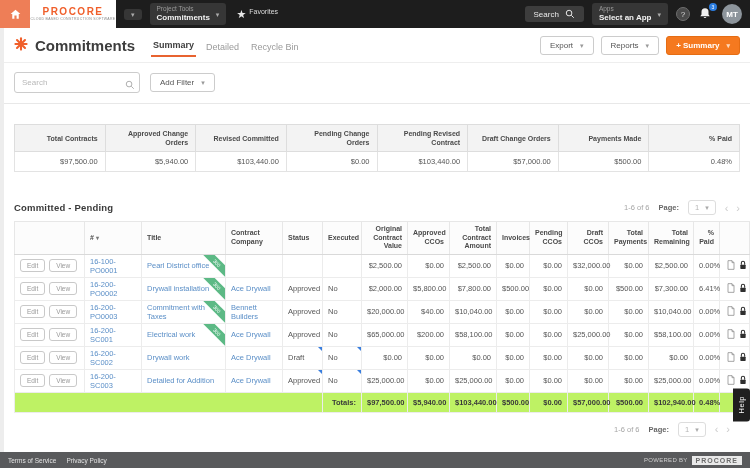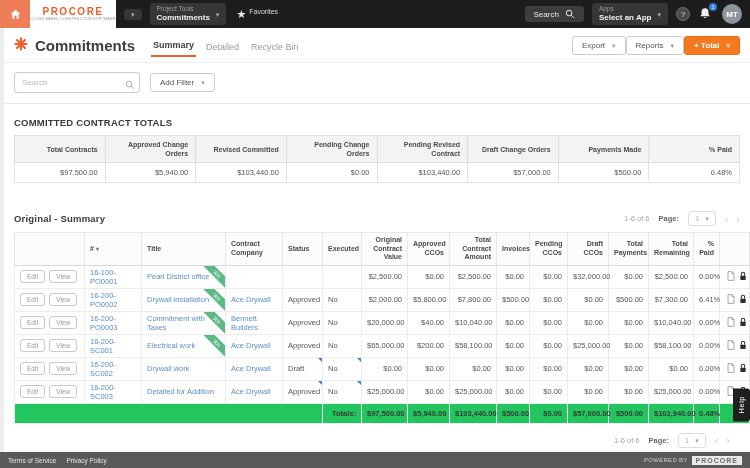--- a/index.html
+++ b/index.html
@@ -33,21 +33,21 @@
     font-weight:bold; display:flex; align-items:center; justify-content:center; }
   .left-strip { position:absolute; left:0; top:28px; bottom:16px; width:4px; background:#ededed; }
 
   
   .page-header { display:flex; align-items:center; padding:6px 10px 5px 14px; border-bottom:1px solid #eee; background:#fff; }
   .app-icon { margin-right:7px; }
   .page-title { font-size:15px; font-weight:bold; color:#3d3d3d; margin-right:16px; }
   .tabs { display:flex; gap:8px; align-items:flex-end; }
   .tab { font-size:9px; color:#9a9a9a; padding:6px 2px 5px; cursor:pointer; }
   .tab.active { color:#3d3d3d; font-weight:bold; border-bottom:2px solid #e86330; }
-  .header-actions { margin-left:auto; display:flex; align-items:center;justify-content:center; }
+  .header-actions { margin-left:auto; display:flex; gap:7px; align-items:center;justify-content:center; }
   .btn { background:#fff; border:1px solid #ccc; border-radius:3px; font-size:8px; color:#555;
     padding:4px 9px; display:flex; gap:7px; align-items:center; cursor:pointer; font-family:inherit; }
   .btn .caret { color:#999; }
   .btn-create { background:#f5791f; border:1px solid #e56d14; color:#fff; font-weight:bold; }
   .btn-create .caret { color:#ffd9bb; }
 
   
   .filter-row { display:flex; align-items:center; gap:10px; padding:8px 10px 10px 14px; border-bottom:1px solid #e8e8e8; }
   .search-box { position:relative; width:126px; }
   .search-box input { width:126px; height:21px; border:1px solid #ccc; border-radius:3px; font-size:8px;
@@ -84,21 +84,21 @@
   .summary-table td.num { text-align:right; }
   .summary-table td.link { color:#5b8fc7; cursor:pointer; }
   .summary-table td.title-cell { position:relative; overflow:hidden; }
   .summary-table td.rel { position:relative; }
   .btn-small { background:#fff; border:1px solid #c9c9c9; border-radius:3px; font-size:6.5px; color:#999;
     padding:2px 6px; margin-right:4px; cursor:pointer; font-family:inherit; }
   .actions-cell { white-space:nowrap; text-align:left; }
   .icons-cell { text-align:center; white-space:nowrap; }
   .cell-icon { display:inline-block; margin:0 2px; vertical-align:middle; }
   .sort-caret { font-size:6px; color:#777; margin-left:2px; }
-  .totals-row td { font-weight:bold; color:#3a3a3a; border-top:1px solid #ccc; background:#22c55e; font-size:7.5px; }
+  .totals-row td { font-weight:bold; color:#3a3a3a; border-top:1px solid #ccc; background:#bef264; font-size:7.5px; }
   .totals-row td.lab { text-align:right; }
   .ribbon { position:absolute; top:0; right:0; width:22px; height:22px; overflow:hidden; }
   .ribbon i { position:absolute; display:block; width:34px; left:-3px; top:4px; transform:rotate(45deg);
     background:#5cb985; color:#fff; font-size:5px; line-height:8px; text-align:center; font-style:normal; }
   .flag { position:absolute; top:0; right:0; width:0; height:0;
     border-top:4px solid #3a7ede; border-left:4px solid transparent; }
 
   
   .tooltip { position:absolute; left:217px; top:250px; width:152px; background:#2e2e2e; color:#fff;
     font-size:7.5px; line-height:10px; padding:5px 8px; border-radius:4px; z-index:30; box-shadow:0 1px 3px rgba(0,0,0,.4); }
@@ -195,21 +195,21 @@
     <div class="header-actions">
       <button class="btn">
         <span>Export</span>
         <span class="caret">▾</span>
       </button>
       <button class="btn">
         <span>Reports</span>
         <span class="caret">▾</span>
       </button>
       <button class="btn btn-create">
-        <span>+ Total</span>
+        <span>+ Summary</span>
         <span class="caret">▾</span>
       </button>
     </div>
   </div>
 
   <div class="filter-row">
     <div class="search-box">
       <input type="text" placeholder="Search" style="">
       <span class="mag">
         <svg width="10" height="10" viewBox="0 0 16 16">
@@ -218,21 +218,20 @@
           </svg>
       </span>
     </div>
     <button class="btn">
       <span>Add Filter</span>
       <span class="caret">▾</span>
     </button>
   </div>
 
   <div class="section totals-section">
-    <div class="sec-heading">COMMITTED CONTRACT TOTALS</div>
     <table class="totals-table">
       <thead>
           <tr id="totals-header-row">
             <th>Total Contracts</th>
             <th>Approved Change Orders</th>
             <th>Revised Committed</th>
             <th>Pending Change Orders</th>
             <th>Pending Revised Contract</th>
             <th>Draft Change Orders</th>
             <th>Payments Made</th>
@@ -249,21 +248,21 @@
             <td>$57,000.00</td>
             <td>$500.00</td>
             <td>0.48%</td>
           </tr>
         </tbody>
     </table>
   </div>
 
   <div class="section summary-section">
     <div class="sec-head-row">
-      <div class="sec-heading">Original - Summary</div>
+      <div class="sec-heading">Committed - Pending</div>
       <div class="pagination">
         <span class="pag-range">1-6 of 6</span>
         <span class="pag-label">Page:</span>
         <span class="pag-select">
           <span>1</span>
           <span class="caret">▾</span>
         </span>
         <span class="pag-arrows">
           <span class="pag-arrow">‹</span>
           <span class="pag-arrow">›</span>

